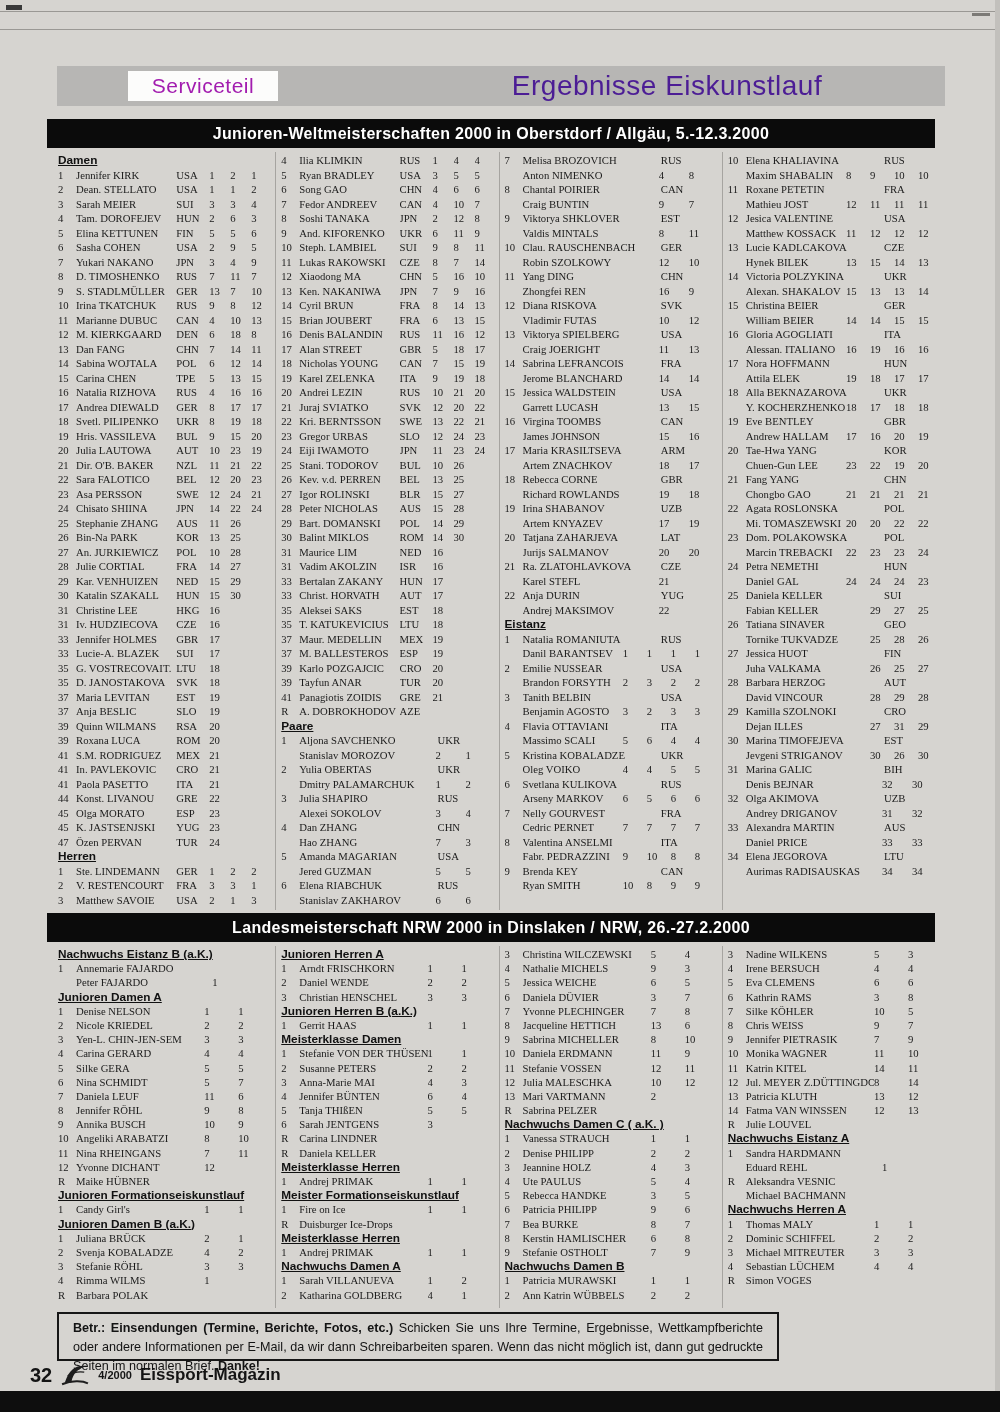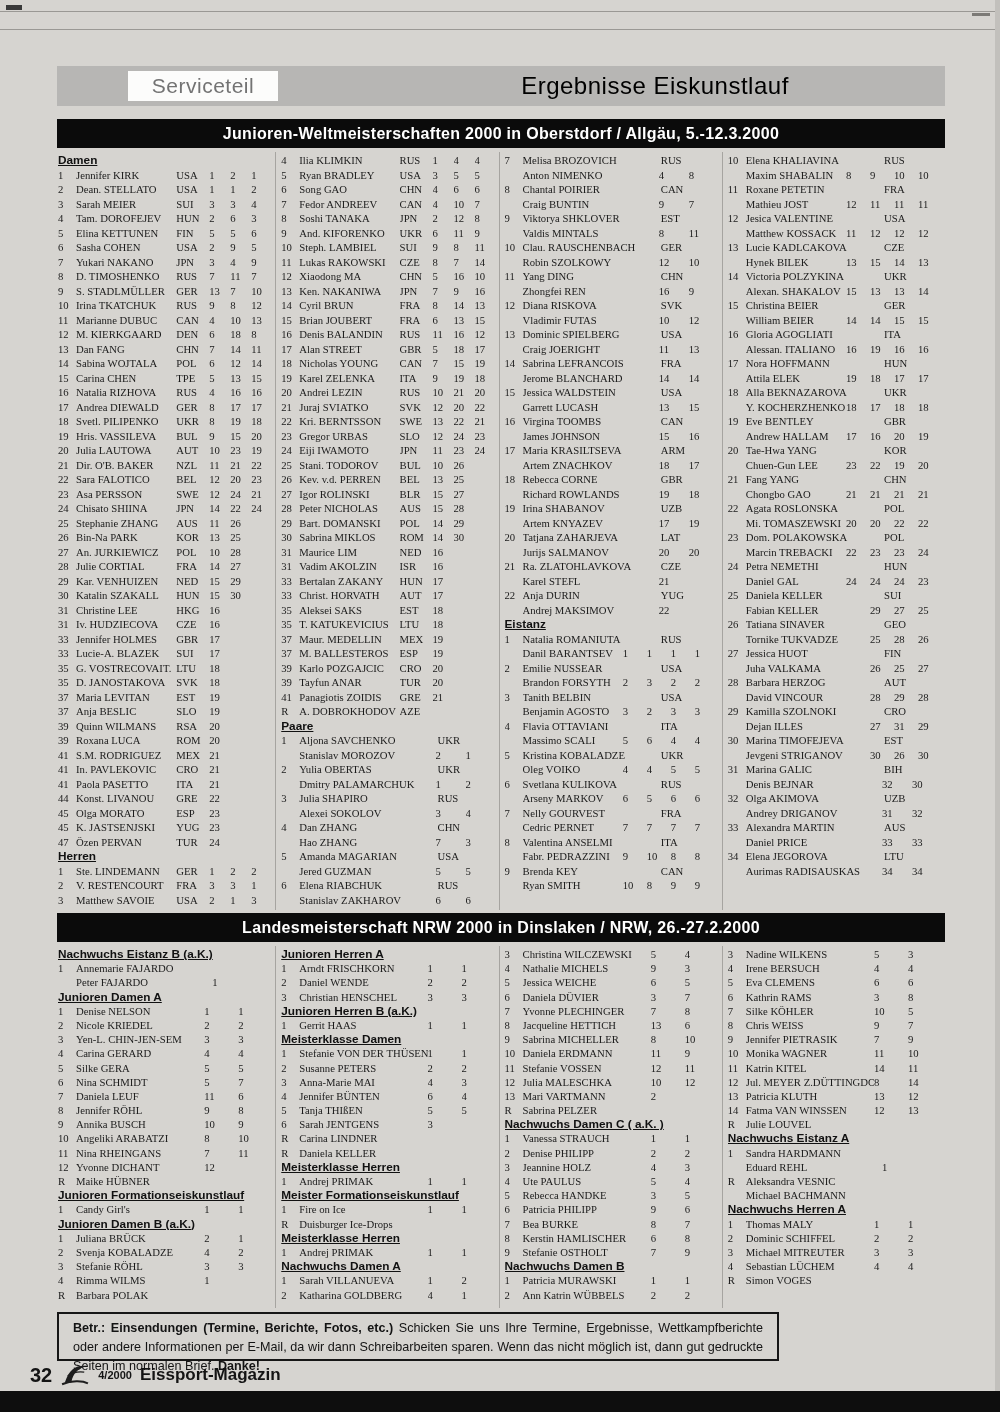--- a/index.html
+++ b/index.html
@@ -7,25 +7,25 @@
        font-family:"Liberation Sans",sans-serif;}
   .abs{position:absolute;}
   
   .topline{left:0;width:1000px;height:1px;background:#9a9894;}
   .cropmark{background:#3a3a3a;}
   .edge-right{left:995px;top:0;width:5px;height:1412px;background:#c2c0bc;}
   
   .band{left:57px;top:66px;width:888px;height:40px;background:#b7b6b4;}
   .svc-box{left:71px;top:5px;width:150px;height:30px;background:#fcfcfb;position:absolute;
            display:flex;align-items:center;justify-content:center;}
-  .svc-box span{font-size:21px;color:#737373;letter-spacing:.5px;}
-  .hd-title{position:absolute;left:318px;top:3px;width:560px;height:34px;display:flex;
-            align-items:center;justify-content:center;font-size:24px;color:#000000;letter-spacing:.5px;}
+  .svc-box span{font-size:21px;color:#a21caf;letter-spacing:.5px;}
+  .hd-title{position:absolute;left:330px;top:3px;width:560px;height:34px;display:flex;
+            align-items:center;justify-content:center;font-size:28px;color:#4c1d95;letter-spacing:.5px;}
   
-  .banner{left:57px;width:888px;height:29px;background:#0b0b0b;color:#fff;display:flex;
+  .banner{left:47px;width:888px;height:29px;background:#0b0b0b;color:#fff;display:flex;
           align-items:center;justify-content:center;font-weight:bold;font-size:16px;letter-spacing:.3px;}
   
   .cols{left:57px;width:888px;display:flex;align-items:stretch;}
   #cols0{top:152px;height:758px;}
   #cols1{top:946px;height:362px;justify-content:flex-end;}
   .col{flex:1 1 0;min-width:0;padding:1px 3px 0 5px;border-left:1px solid #a6a4a0;}
   .col:first-child{border-left:none;padding-left:1px;}
   .row{display:flex;height:14.5px;line-height:14.4px;font-family:"Liberation Serif",serif;
        font-size:10.7px;color:#1b1b1b;white-space:nowrap;}
   #cols1 .row{height:14.2px;line-height:14.1px;}
@@ -677,21 +677,21 @@
       <div class="row">
         <span class="rk">29</span>
         <span class="nm">Bart. DOMANSKI</span>
         <span class="ct">POL</span>
         <span class="sc s0">14</span>
         <span class="sc s0">29</span>
         <span class="sc s0"></span>
       </div>
       <div class="row">
         <span class="rk">30</span>
-        <span class="nm">Sabrina MIKLOS</span>
+        <span class="nm">Balint MIKLOS</span>
         <span class="ct">ROM</span>
         <span class="sc s0">14</span>
         <span class="sc s0">30</span>
         <span class="sc s0"></span>
       </div>
       <div class="row">
         <span class="rk">31</span>
         <span class="nm">Maurice LIM</span>
         <span class="ct">NED</span>
         <span class="sc s0">16</span>
@@ -916,21 +916,21 @@
         <span class="ct ctp">SVK</span>
       </div>
       <div class="row">
         <span class="rk"></span>
         <span class="nm">Vladimir FUTAS</span>
         <span class="sc sp">10</span>
         <span class="sc sp">12</span>
       </div>
       <div class="row">
         <span class="rk">13</span>
-        <span class="nm">Dominic SPIELBERG</span>
+        <span class="nm">Viktorya SPIELBERG</span>
         <span class="ct ctp">USA</span>
       </div>
       <div class="row">
         <span class="rk"></span>
         <span class="nm">Craig JOERIGHT</span>
         <span class="sc sp">11</span>
         <span class="sc sp">13</span>
       </div>
       <div class="row">
         <span class="rk">14</span>

